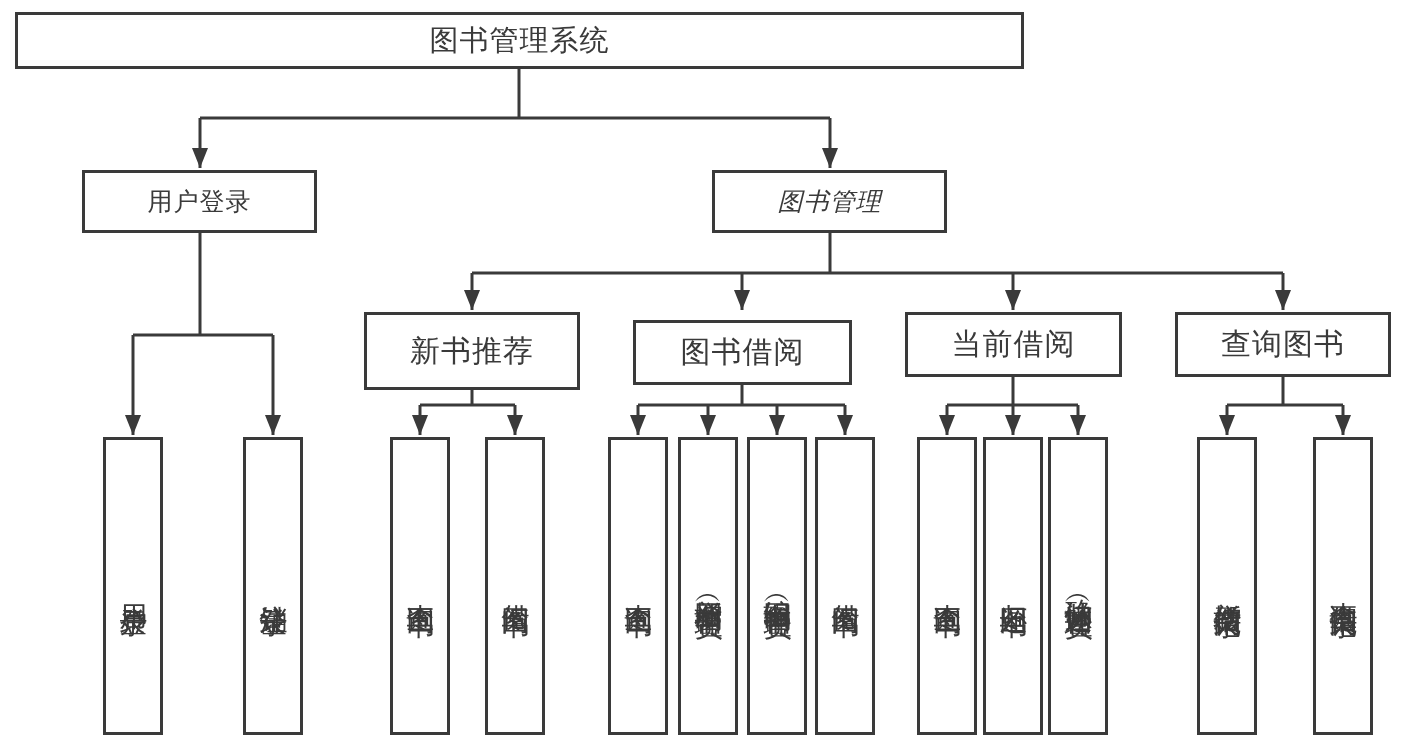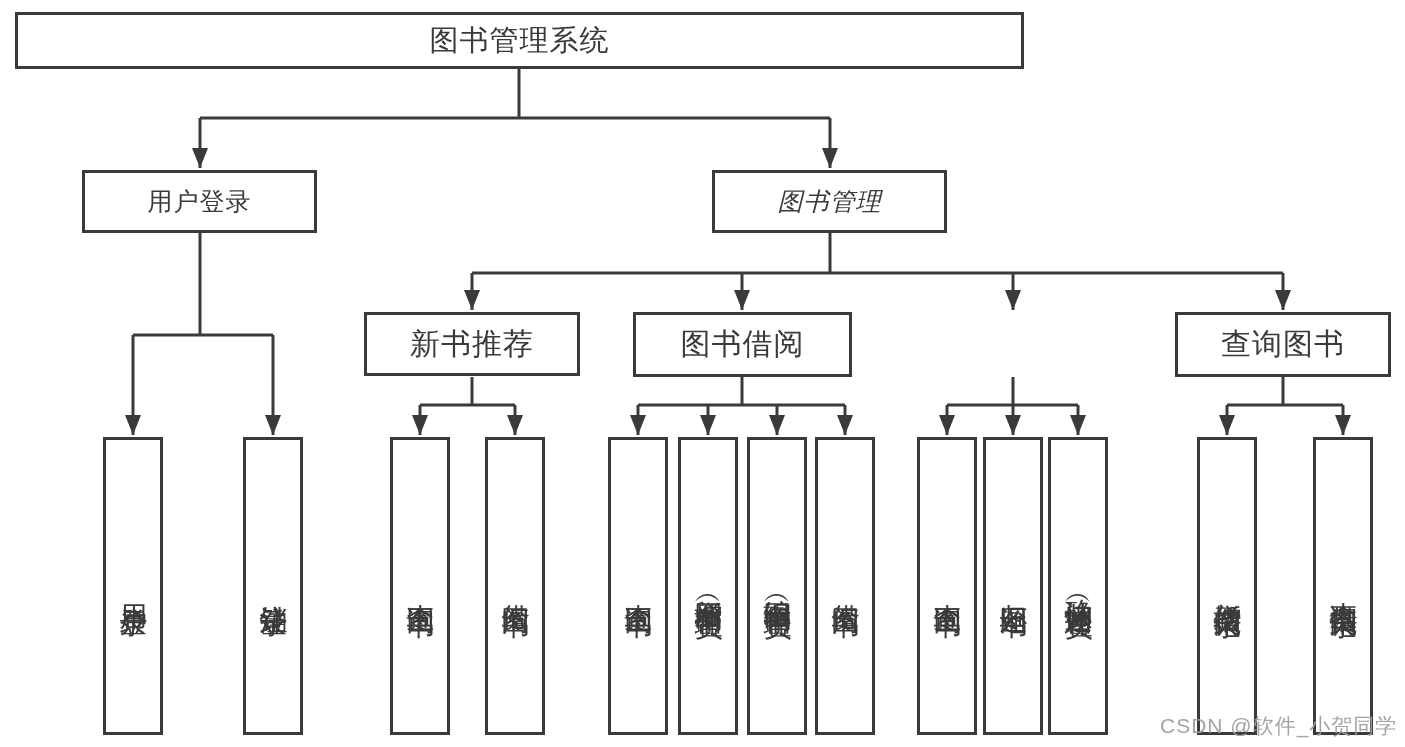--- a/index.html
+++ b/index.html
@@ -91,25 +91,28 @@
     <span class="lbl">图书管理系统</span>
   </div>
 
   <div class="box l2-box" style="left:82px; top:170px; width:235px; height:63px;">
     <span class="lbl">用户登录</span>
   </div>
   <div class="box l2-box" style="left:712px; top:170px; width:235px; height:63px;font-style:italic;">
     <span class="lbl">图书管理</span>
   </div>
 
-  <div class="box l3-box" style="left:364px; top:312px; width:216px; height:64px;">
+  <div class="box l3-box" style="left:364px; top:312px; width:216px; height:78px;">
     <span class="lbl">新书推荐</span>
   </div>
-  <div class="box l3-box" style="left:633px; top:312px; width:219px; height:65px;">
+  <div class="box l3-box" style="left:633px; top:320px; width:219px; height:65px;">
     <span class="lbl">图书借阅</span>
+  </div>
+  <div class="box l3-box" style="left:905px; top:312px; width:217px; height:65px;">
+    <span class="lbl">当前借阅</span>
   </div>
   <div class="box l3-box" style="left:1175px; top:312px; width:216px; height:65px;">
     <span class="lbl">查询图书</span>
   </div>
 
   <div class="box leaf-box" style="left:103px; top:437px; width:60px; height:298px;">
     <span class="lbl">用户登录</span>
   </div>
   <div class="box leaf-box" style="left:243px; top:437px; width:60px; height:298px;">
     <span class="lbl">注销登录</span>
@@ -145,15 +148,14 @@
     <span class="lbl">确认归还（管理员）</span>
   </div>
 
   <div class="box leaf-box" style="left:1197px; top:437px; width:60px; height:298px;">
     <span class="lbl">新增借阅记录</span>
   </div>
   <div class="box leaf-box" style="left:1313px; top:437px; width:60px; height:298px;">
     <span class="lbl">查询借阅记录</span>
   </div>
 
-  <div class="watermark">CSDN @软件_小贺同学</div>
 
 </div>
 
 </body></html>

